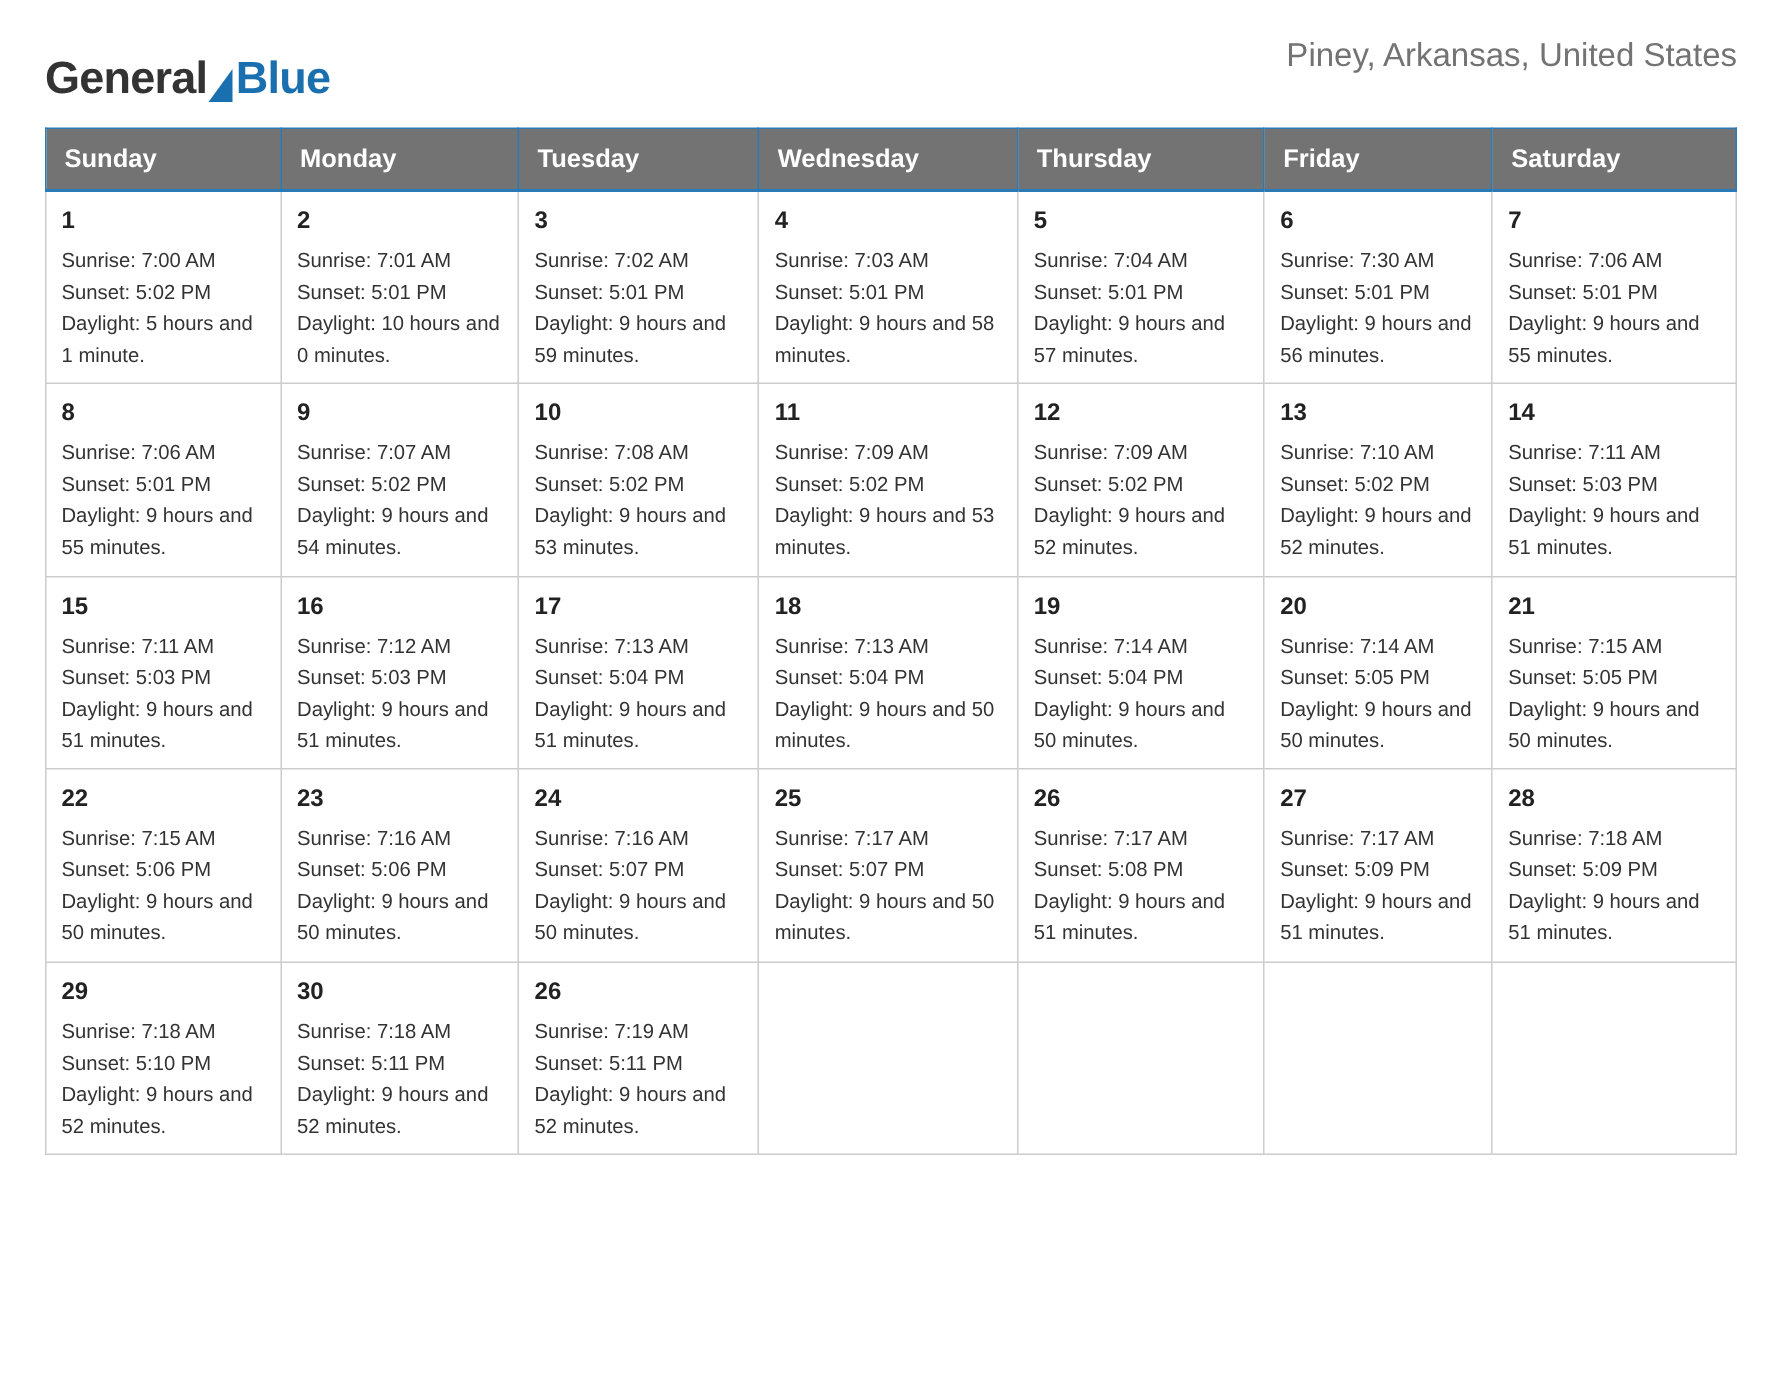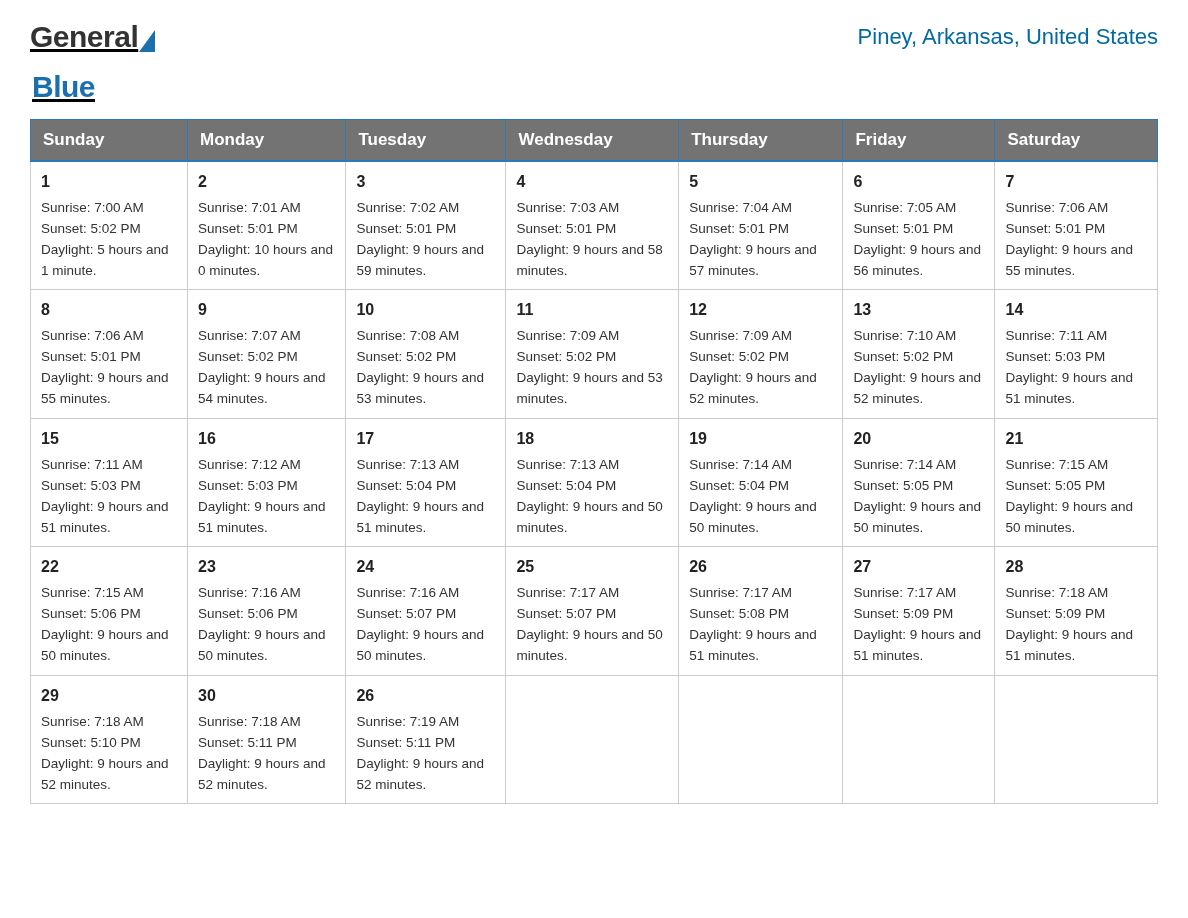--- a/index.html
+++ b/index.html
@@ -21,21 +21,21 @@
     }
     .title-block h1 {
       font-size: 52px;
       font-weight: bold;
       color: #222;
       line-height: 1.1;
     }
     .title-block h2 {
       font-size: 22px;
       font-weight: normal;
-      color: #0369a1;
+      color: #737373;
       margin-top: 4px;
     }
     table {
       width: 100%;
       border-collapse: collapse;
       margin-top: 15px;
     }
     thead tr th {
       background-color: #737373;
       color: #fff;
@@ -65,22 +65,21 @@
       border-top: 2px solid #2a7ab8;
     }
     tbody tr td:first-child {
       border-left: 1px solid #ccc;
     }
     .empty-cell {
       background: #fff;
     }
     .logo-wrapper {
       display: flex;
-      flex-direction: column;
-      text-decoration: underline;
+      flex-direction: row;
     }
     .logo-row1 {
       display: flex;
       align-items: flex-end;
     }
     .logo-general {
       font-size: 30px;
       font-weight: bold;
       color: #333;
       letter-spacing: -0.5px;
@@ -138,21 +137,21 @@
         <th>Saturday</th>
       </tr>
   </thead>
   <tbody id="calendar-body">
   <tr>
         <td><span class="day-num">1</span><span>Sunrise: 7:00 AM</span><br><span>Sunset: 5:02 PM</span><br><span>Daylight: 5 hours and 1 minute.</span></td>
         <td><span class="day-num">2</span><span>Sunrise: 7:01 AM</span><br><span>Sunset: 5:01 PM</span><br><span>Daylight: 10 hours and 0 minutes.</span></td>
         <td><span class="day-num">3</span><span>Sunrise: 7:02 AM</span><br><span>Sunset: 5:01 PM</span><br><span>Daylight: 9 hours and 59 minutes.</span></td>
         <td><span class="day-num">4</span><span>Sunrise: 7:03 AM</span><br><span>Sunset: 5:01 PM</span><br><span>Daylight: 9 hours and 58 minutes.</span></td>
         <td><span class="day-num">5</span><span>Sunrise: 7:04 AM</span><br><span>Sunset: 5:01 PM</span><br><span>Daylight: 9 hours and 57 minutes.</span></td>
-        <td><span class="day-num">6</span><span>Sunrise: 7:05 AM</span><br><span>Sunset: 5:01 PM</span><br><span>Daylight: 9 hours and 56 minutes.</span></td>
+        <td><span class="day-num">6</span><span>Sunrise: 7:30 AM</span><br><span>Sunset: 5:01 PM</span><br><span>Daylight: 9 hours and 56 minutes.</span></td>
         <td><span class="day-num">7</span><span>Sunrise: 7:06 AM</span><br><span>Sunset: 5:01 PM</span><br><span>Daylight: 9 hours and 55 minutes.</span></td>
       </tr>
       <tr>
         <td><span class="day-num">8</span><span>Sunrise: 7:06 AM</span><br><span>Sunset: 5:01 PM</span><br><span>Daylight: 9 hours and 55 minutes.</span></td>
         <td><span class="day-num">9</span><span>Sunrise: 7:07 AM</span><br><span>Sunset: 5:02 PM</span><br><span>Daylight: 9 hours and 54 minutes.</span></td>
         <td><span class="day-num">10</span><span>Sunrise: 7:08 AM</span><br><span>Sunset: 5:02 PM</span><br><span>Daylight: 9 hours and 53 minutes.</span></td>
         <td><span class="day-num">11</span><span>Sunrise: 7:09 AM</span><br><span>Sunset: 5:02 PM</span><br><span>Daylight: 9 hours and 53 minutes.</span></td>
         <td><span class="day-num">12</span><span>Sunrise: 7:09 AM</span><br><span>Sunset: 5:02 PM</span><br><span>Daylight: 9 hours and 52 minutes.</span></td>
         <td><span class="day-num">13</span><span>Sunrise: 7:10 AM</span><br><span>Sunset: 5:02 PM</span><br><span>Daylight: 9 hours and 52 minutes.</span></td>
         <td><span class="day-num">14</span><span>Sunrise: 7:11 AM</span><br><span>Sunset: 5:03 PM</span><br><span>Daylight: 9 hours and 51 minutes.</span></td>

